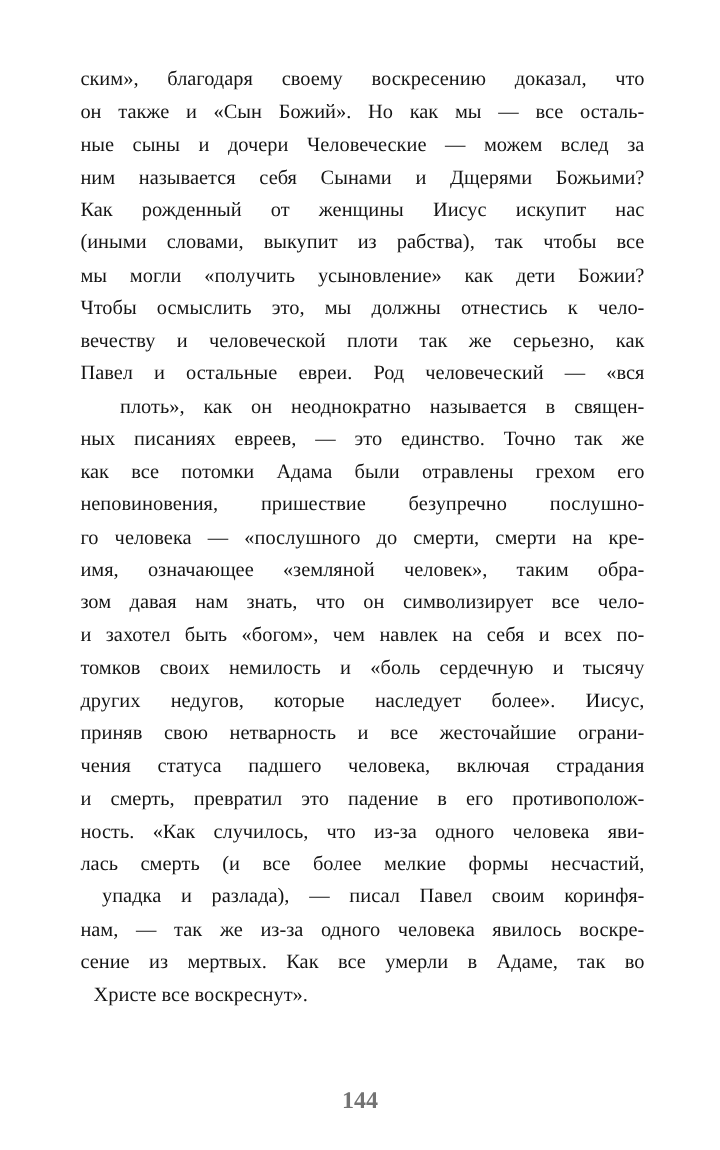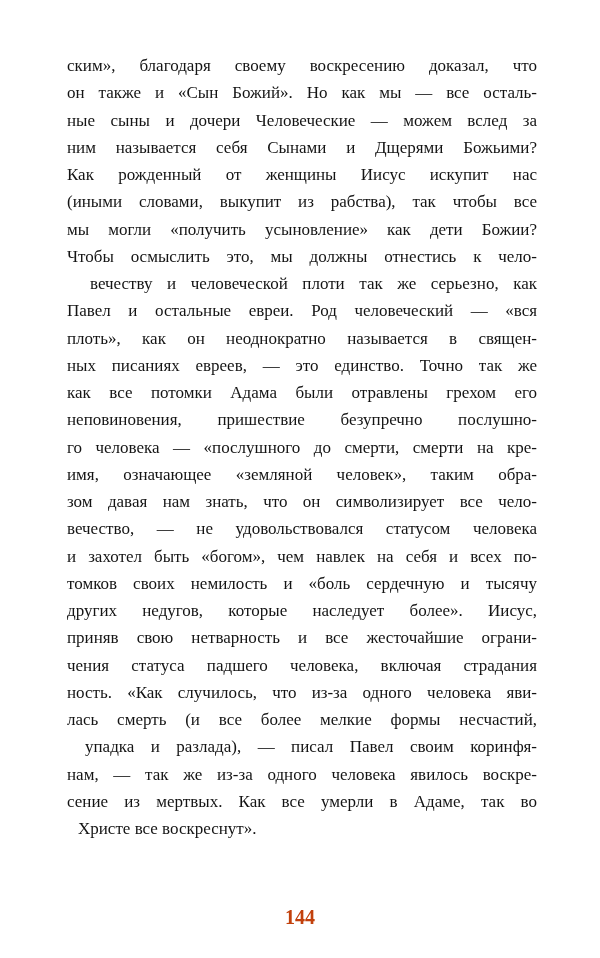--- a/index.html
+++ b/index.html
@@ -18,51 +18,51 @@
   .line {
     display: block; white-space: nowrap;
     text-align: justify; text-align-last: justify;
     height: 32.9px;
   }
   .line.last { text-align-last: left; }
   .page-number {
     position: absolute; left: 0; width: 600px; top: 906px;
     text-align: center;
     font-family: "Liberation Serif", "DejaVu Serif", serif;
-    font-weight: bold; font-size: 20px; color: #c2410c;
+    font-weight: bold; font-size: 20px; color: #737373;
   }
 </style>
 </head>
 <body>
 
 <div class="page">
   <div class="text-block" id="text-block">
       <span class="line" style="height: 27.2581px; line-height: 27.2581px;">ским», благодаря своему воскресению доказал, что</span>
       <span class="line" style="height: 27.2581px; line-height: 27.2581px;">он также и «Сын Божий». Но как мы — все осталь-</span>
       <span class="line" style="height: 27.2581px; line-height: 27.2581px;">ные сыны и дочери Человеческие — можем вслед за</span>
       <span class="line" style="height: 27.2581px; line-height: 27.2581px;">ним называется себя Сынами и Дщерями Божьими?</span>
       <span class="line" style="height: 27.2581px; line-height: 27.2581px;">Как рожденный от женщины Иисус искупит нас</span>
       <span class="line" style="height: 27.2581px; line-height: 27.2581px;">(иными словами, выкупит из рабства), так чтобы все</span>
       <span class="line" style="height: 27.2581px; line-height: 27.2581px;">мы могли «получить усыновление» как дети Божии?</span>
       <span class="line" style="height: 27.2581px; line-height: 27.2581px;">Чтобы осмыслить это, мы должны отнестись к чело-</span>
-      <span class="line" style="height: 27.2581px; line-height: 27.2581px; margin-left: 23px;">вечеству и человеческой плоти так же серьезно, как</span>
+      <span class="line" style="height: 27.2581px; line-height: 27.2581px;">вечеству и человеческой плоти так же серьезно, как</span>
       <span class="line" style="height: 27.2581px; line-height: 27.2581px;">Павел и остальные евреи. Род человеческий — «вся</span>
-      <span class="line" style="height: 27.2581px; line-height: 27.2581px;">плоть», как он неоднократно называется в священ-</span>
+      <span class="line" style="height: 27.2581px; line-height: 27.2581px; margin-left: 33px;">плоть», как он неоднократно называется в священ-</span>
       <span class="line" style="height: 27.2581px; line-height: 27.2581px;">ных писаниях евреев, — это единство. Точно так же</span>
       <span class="line" style="height: 27.2581px; line-height: 27.2581px;">как все потомки Адама были отравлены грехом его</span>
       <span class="line" style="height: 27.2581px; line-height: 27.2581px;">неповиновения, пришествие безупречно послушно-</span>
       <span class="line" style="height: 27.2581px; line-height: 27.2581px;">го человека — «послушного до смерти, смерти на кре-</span>
       <span class="line" style="height: 27.2581px; line-height: 27.2581px;">имя, означающее «земляной человек», таким обра-</span>
       <span class="line" style="height: 27.2581px; line-height: 27.2581px;">зом давая нам знать, что он символизирует все чело-</span>
-      <span class="line" style="height: 27.2581px; line-height: 27.2581px;">вечество, — не удовольствовался статусом человека</span>
       <span class="line" style="height: 27.2581px; line-height: 27.2581px;">и захотел быть «богом», чем навлек на себя и всех по-</span>
       <span class="line" style="height: 27.2581px; line-height: 27.2581px;">томков своих немилость и «боль сердечную и тысячу</span>
       <span class="line" style="height: 27.2581px; line-height: 27.2581px;">других недугов, которые наследует более». Иисус,</span>
       <span class="line" style="height: 27.2581px; line-height: 27.2581px;">приняв свою нетварность и все жесточайшие ограни-</span>
       <span class="line" style="height: 27.2581px; line-height: 27.2581px;">чения статуса падшего человека, включая страдания</span>
+      <span class="line" style="height: 27.2581px; line-height: 27.2581px;">и смерть, превратил это падение в его противополож-</span>
       <span class="line" style="height: 27.2581px; line-height: 27.2581px;">ность. «Как случилось, что из-за одного человека яви-</span>
       <span class="line" style="height: 27.2581px; line-height: 27.2581px;">лась смерть (и все более мелкие формы несчастий,</span>
       <span class="line" style="height: 27.2581px; line-height: 27.2581px; margin-left: 18px;">упадка и разлада), — писал Павел своим коринфя-</span>
       <span class="line" style="height: 27.2581px; line-height: 27.2581px;">нам, — так же из-за одного человека явилось воскре-</span>
       <span class="line" style="height: 27.2581px; line-height: 27.2581px;">сение из мертвых. Как все умерли в Адаме, так во</span>
       <span class="line last" style="height: 27.2581px; line-height: 27.2581px; margin-left: 11px;">Христе все воскреснут».</span>
     </div>
   <div class="page-number">144</div>
 </div>
 

